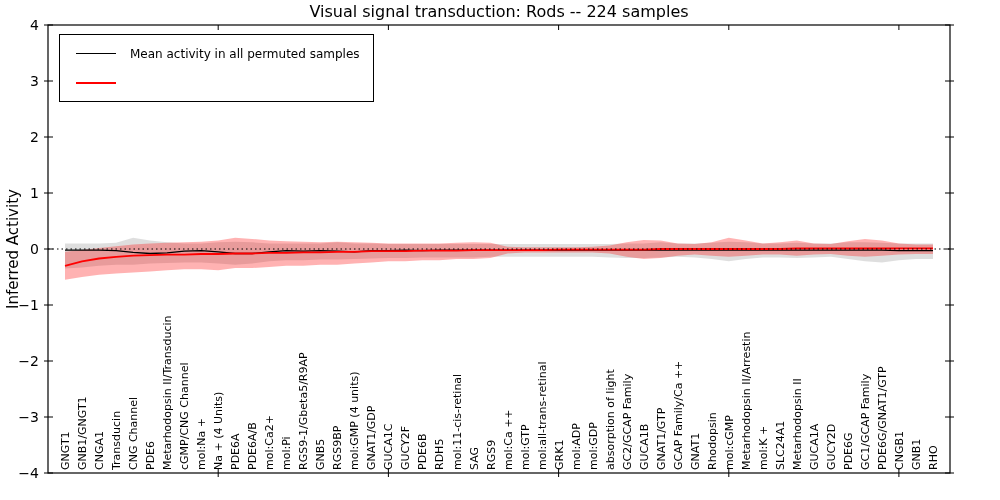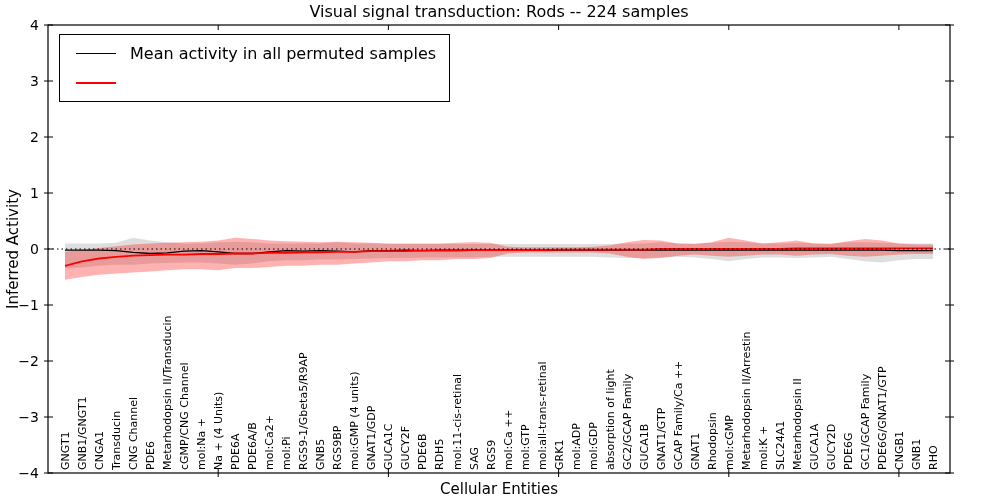--- a/index.html
+++ b/index.html
@@ -10,21 +10,21 @@
   .title{position:absolute;left:48px;top:2px;width:902px;text-align:center;
          font-size:16px;line-height:20px;}
   .ylabel{position:absolute;left:13px;top:249px;transform:translate(-50%,-50%) rotate(-90deg);
           font-size:15px;white-space:nowrap;}
   .xlabel{position:absolute;left:48px;top:480px;width:902px;text-align:center;font-size:15px;}
   .legend{position:absolute;left:59px;top:34px;border:1px solid #000;background:#fff;
           padding:4px 13px 4px 0;}
   .legend-row{display:flex;align-items:center;height:29px;}
   .legend-swatch{flex:none;width:40px;margin:0 14px 0 16px;}
   .legend-swatch span{display:block;height:0;border-top:2px solid #000;}
-  .legend-label{font-size:16px;white-space:nowrap;}
+  .legend-label{font-size:12px;white-space:nowrap;}
 </style>
 </head>
 <body>
 
 <div class="fig">
   <div class="title">Visual signal transduction: Rods -- 224 samples</div>
   <svg id="plot" width="1000" height="500">
       <path d="M65.0,243.4L82.0,243.4L99.1,243.4L116.1,242.8L133.1,237.8L150.1,240.6L167.1,242.3L184.2,243.4L201.2,243.4L218.2,242.3L235.2,241.7L252.2,242.3L269.2,243.4L286.3,243.4L303.3,243.4L320.3,243.4L337.3,242.3L354.3,243.4L371.4,243.4L388.4,244.0L405.4,244.0L422.4,244.0L439.4,244.0L456.5,244.0L473.5,244.0L490.5,244.0L507.5,244.0L524.5,244.0L541.5,244.0L558.6,244.0L575.6,244.0L592.6,244.0L609.6,244.0L626.6,243.4L643.7,243.4L660.7,242.3L677.7,243.4L694.7,243.4L711.7,242.8L728.8,241.7L745.8,242.3L762.8,243.4L779.8,243.4L796.8,242.8L813.8,243.4L830.9,243.4L847.9,242.3L864.9,242.3L881.9,242.8L898.9,243.4L916.0,243.4L933.0,243.4L933.0,259.1L916.0,259.1L898.9,260.2L881.9,262.4L864.9,261.3L847.9,259.1L830.9,256.8L813.8,257.4L796.8,258.0L779.8,257.4L762.8,257.4L745.8,259.1L728.8,261.3L711.7,259.1L694.7,257.4L677.7,256.8L660.7,257.4L643.7,258.0L626.6,258.0L609.6,257.4L592.6,256.8L575.6,256.8L558.6,256.8L541.5,256.8L524.5,256.8L507.5,256.8L490.5,256.8L473.5,257.4L456.5,257.4L439.4,257.4L422.4,257.4L405.4,258.0L388.4,258.0L371.4,258.5L354.3,259.1L337.3,259.6L320.3,259.6L303.3,260.2L286.3,260.2L269.2,261.3L252.2,263.6L235.2,264.7L218.2,263.6L201.2,262.4L184.2,262.4L167.1,263.0L150.1,263.6L133.1,264.7L116.1,264.7L99.1,265.8L82.0,267.5L65.0,268.6Z" fill="#000000" fill-opacity="0.13" stroke="none"></path>
       <path d="M65.0,251.8L82.0,250.1L99.1,247.9L116.1,246.2L133.1,244.5L150.1,243.4L167.1,242.8L184.2,242.3L201.2,241.7L218.2,240.6L235.2,237.8L252.2,238.9L269.2,240.6L286.3,241.2L303.3,241.7L320.3,242.3L337.3,241.7L354.3,242.3L371.4,242.8L388.4,243.4L405.4,243.4L422.4,243.4L439.4,243.4L456.5,242.8L473.5,242.3L490.5,242.8L507.5,246.8L524.5,247.3L541.5,247.3L558.6,247.3L575.6,247.3L592.6,246.8L609.6,245.6L626.6,242.3L643.7,240.0L660.7,240.6L677.7,243.4L694.7,244.0L711.7,242.3L728.8,237.8L745.8,240.6L762.8,243.4L779.8,242.3L796.8,240.6L813.8,243.4L830.9,244.0L847.9,241.2L864.9,238.9L881.9,240.6L898.9,243.4L916.0,244.5L933.0,244.5L933.0,254.0L916.0,254.0L898.9,254.6L881.9,255.7L864.9,256.8L847.9,255.7L830.9,254.0L813.8,254.6L796.8,255.7L779.8,254.6L762.8,254.6L745.8,255.7L728.8,256.8L711.7,255.7L694.7,254.6L677.7,255.7L660.7,258.0L643.7,259.1L626.6,256.8L609.6,253.5L592.6,252.4L575.6,252.4L558.6,252.4L541.5,252.4L524.5,252.4L507.5,253.5L490.5,258.0L473.5,259.1L456.5,259.1L439.4,260.2L422.4,260.2L405.4,261.3L388.4,261.3L371.4,262.4L354.3,263.6L337.3,264.7L320.3,264.7L303.3,265.8L286.3,265.8L269.2,266.9L252.2,268.0L235.2,268.0L218.2,270.3L201.2,269.2L184.2,269.2L167.1,270.3L150.1,271.4L133.1,272.5L116.1,273.6L99.1,274.8L82.0,277.0L65.0,279.8Z" fill="#ff0000" fill-opacity="0.3" stroke="none"></path>
       <polyline points="65.0,250.1 82.0,250.1 99.1,250.1 116.1,250.7 133.1,252.4 150.1,253.5 167.1,252.9 184.2,251.2 201.2,250.7 218.2,251.8 235.2,253.5 252.2,253.5 269.2,251.8 286.3,250.7 303.3,251.2 320.3,250.7 337.3,251.2 354.3,251.8 371.4,250.7 388.4,250.7 405.4,250.1 422.4,250.7 439.4,250.1 456.5,250.1 473.5,250.1 490.5,250.1 507.5,250.1 524.5,250.1 541.5,250.1 558.6,250.1 575.6,250.1 592.6,250.1 609.6,250.1 626.6,250.1 643.7,250.1 660.7,250.1 677.7,250.1 694.7,250.1 711.7,250.1 728.8,250.1 745.8,250.1 762.8,250.1 779.8,250.1 796.8,250.1 813.8,250.1 830.9,250.1 847.9,250.1 864.9,250.1 881.9,250.1 898.9,250.7 916.0,250.7 933.0,250.7 " fill="none" stroke="#000000" stroke-width="1.3"></polyline>
@@ -115,21 +115,20 @@
       <text transform="translate(817.8,470) rotate(-90)" text-anchor="start" font-size="11">GUCA1A</text>
       <text transform="translate(834.9,470) rotate(-90)" text-anchor="start" font-size="11">GUCY2D</text>
       <text transform="translate(851.9,470) rotate(-90)" text-anchor="start" font-size="11">PDE6G</text>
       <text transform="translate(868.9,470) rotate(-90)" text-anchor="start" font-size="11">GC1/GCAP Family</text>
       <text transform="translate(885.9,470) rotate(-90)" text-anchor="start" font-size="11">PDE6G/GNAT1/GTP</text>
       <text transform="translate(902.9,470) rotate(-90)" text-anchor="start" font-size="11">CNGB1</text>
       <text transform="translate(920.0,470) rotate(-90)" text-anchor="start" font-size="11">GNB1</text>
       <text transform="translate(937.0,470) rotate(-90)" text-anchor="start" font-size="11">RHO</text>
     </svg>
   <div class="ylabel">Inferred Activity</div>
-  <div class="xlabel">Cellular Entities</div>
   <div class="legend">
     <div class="legend-row">
       <span class="legend-swatch">
           <span id="sw0" style="border-top: 1.5px solid rgb(0, 0, 0);"></span>
         </span>
       <span class="legend-label">Mean activity in all permuted samples</span>
     </div>
     <div class="legend-row">
       <span class="legend-swatch">
           <span id="sw1" style="border-top: 2px solid rgb(255, 0, 0);"></span>

